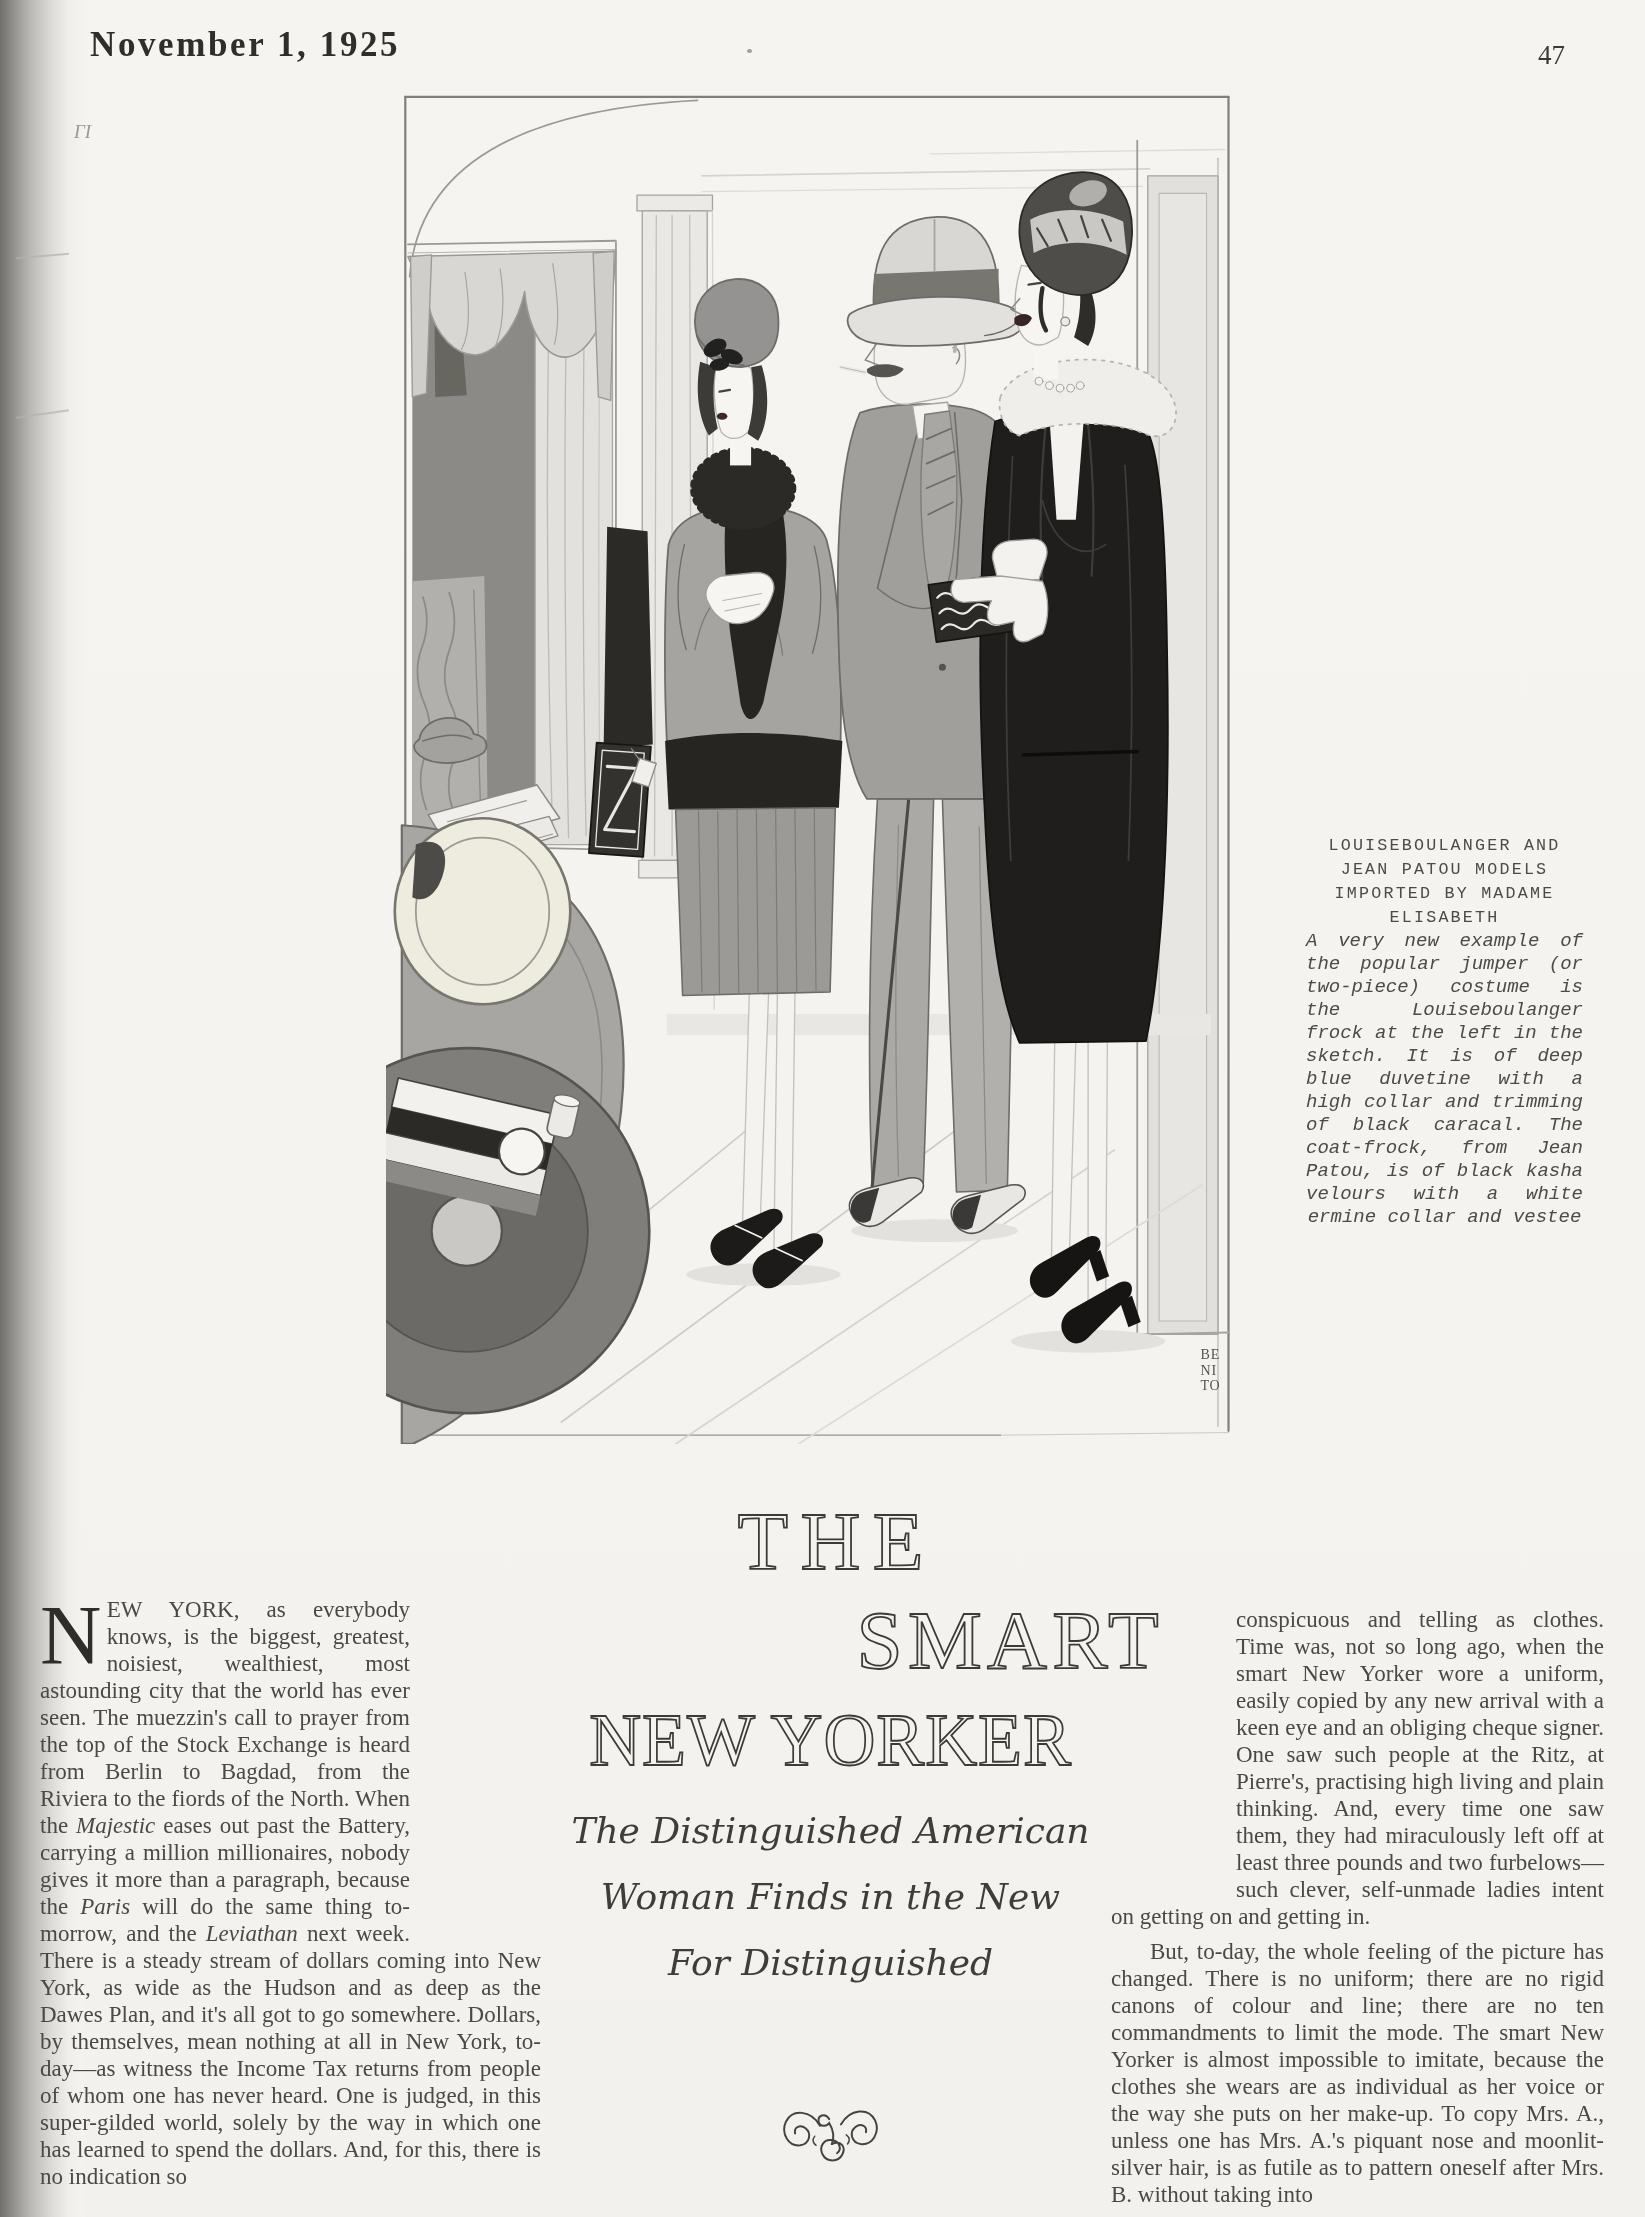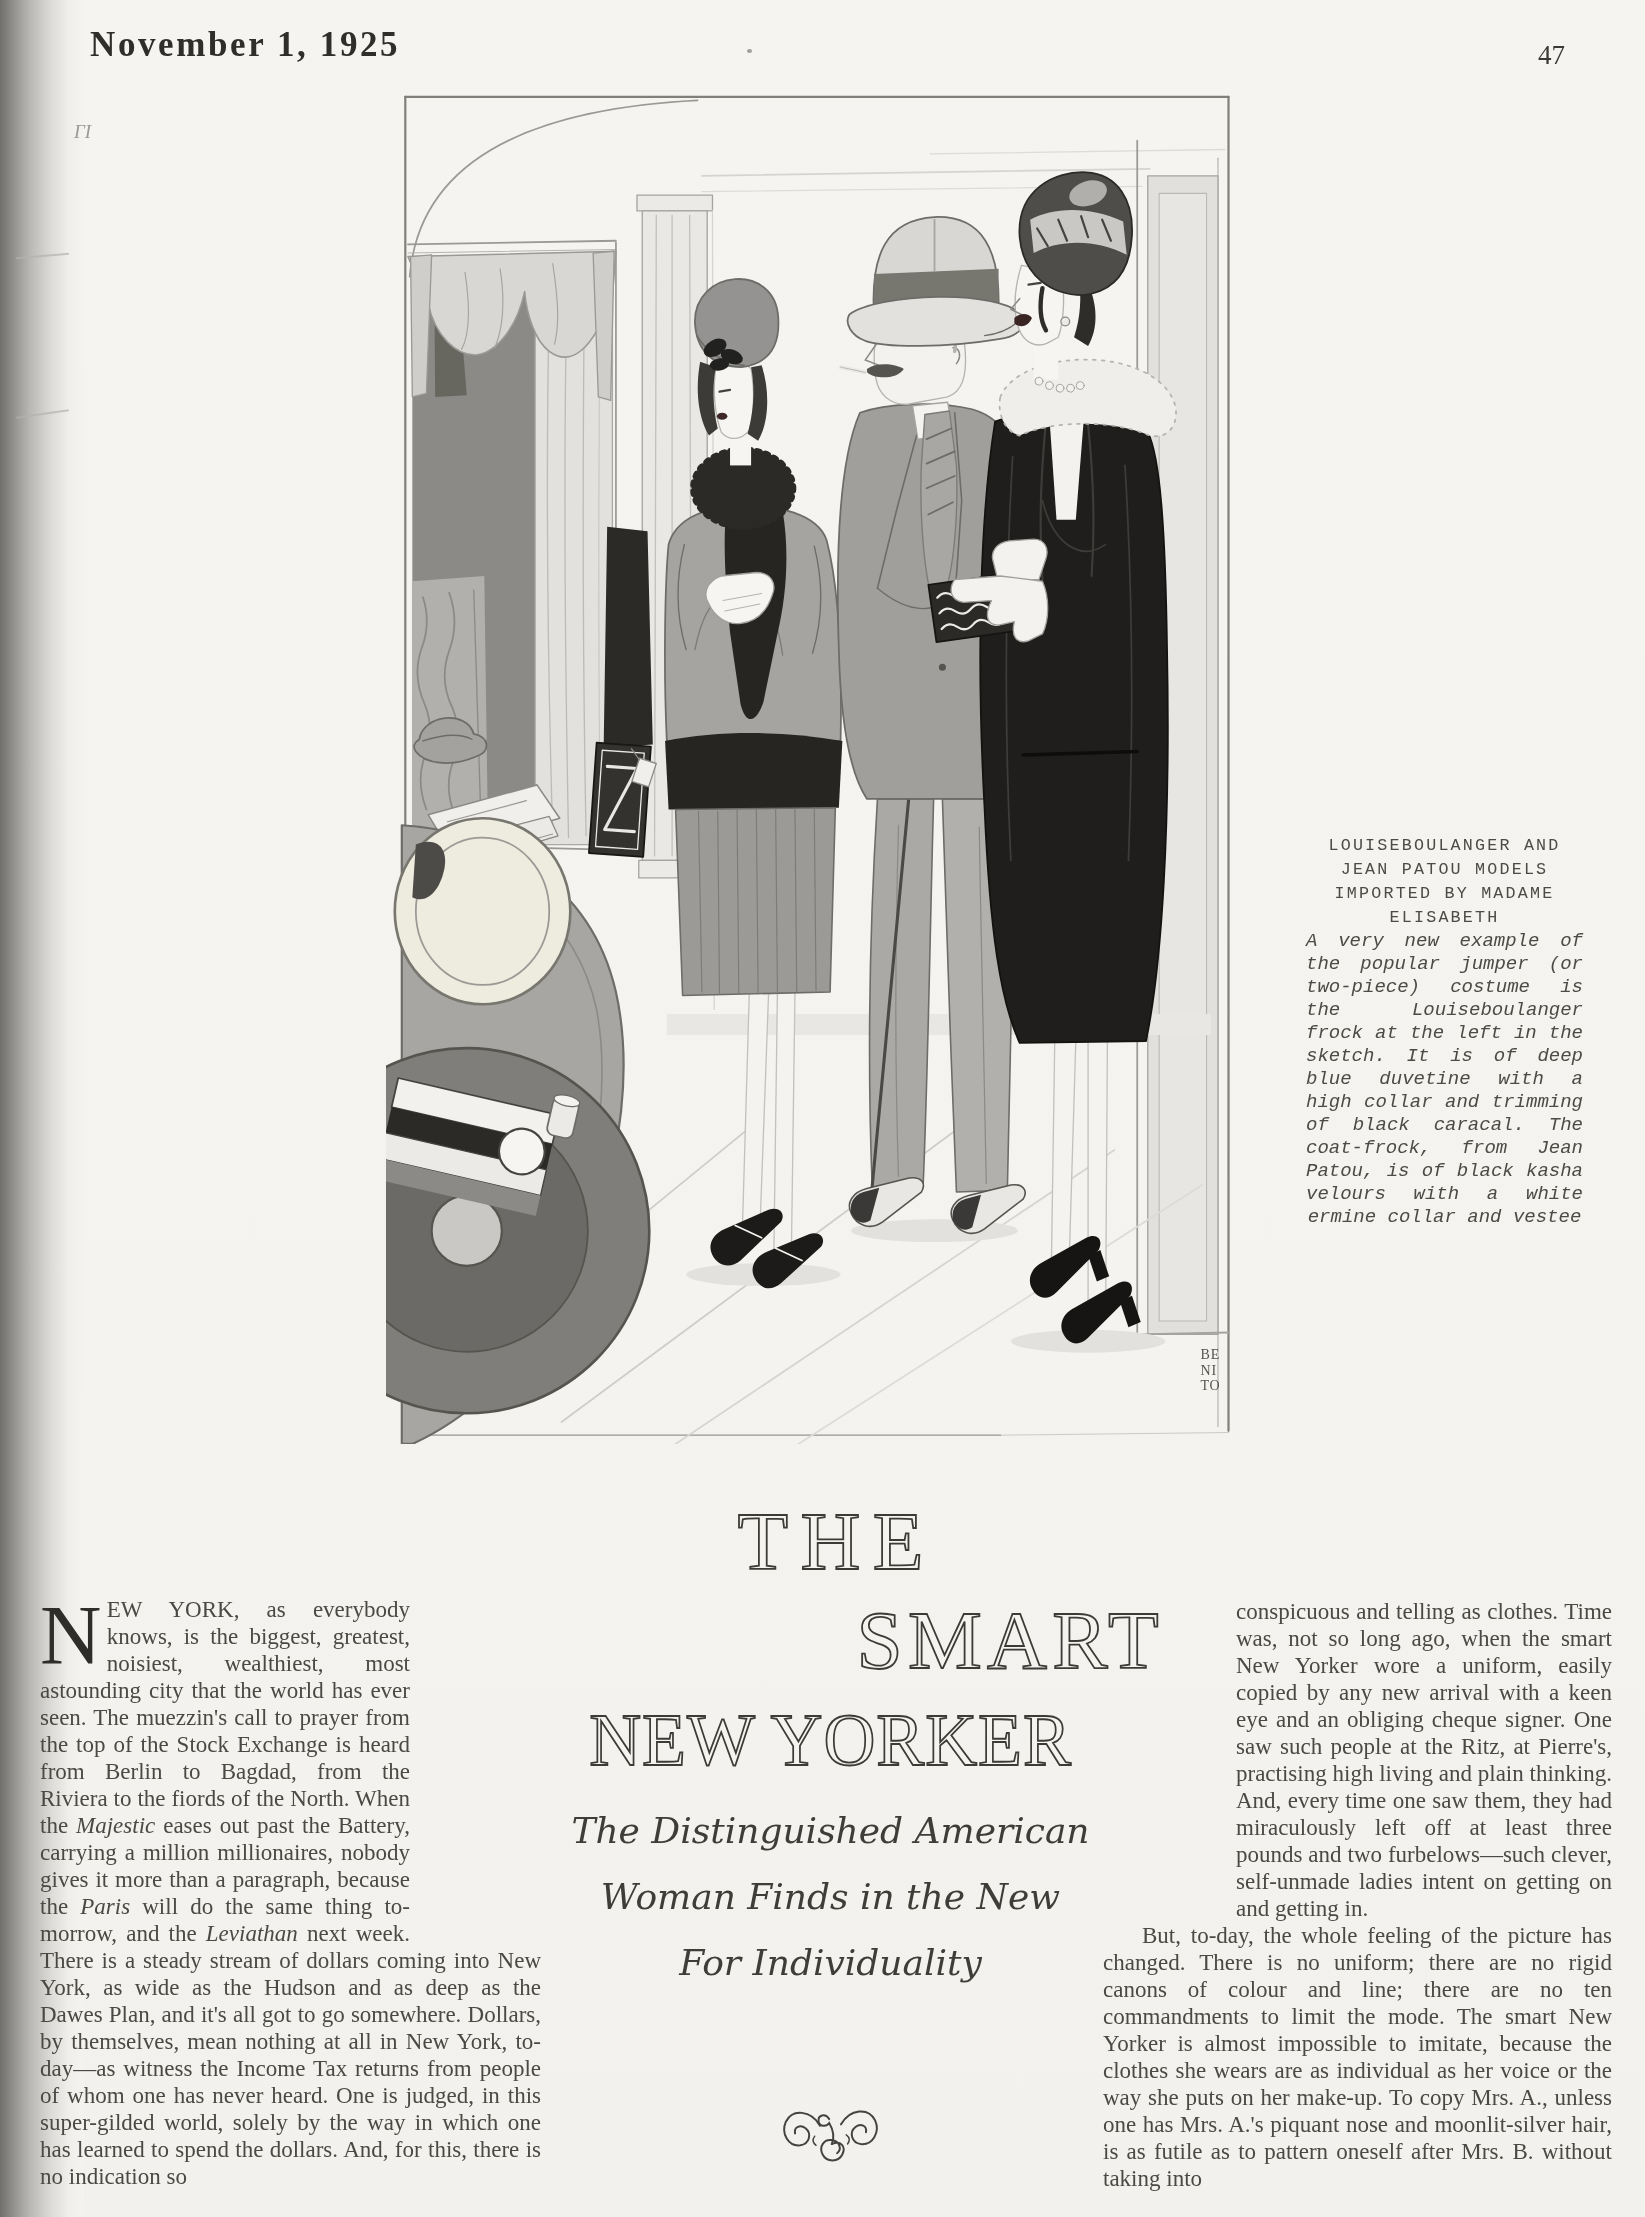--- a/index.html
+++ b/index.html
@@ -30,21 +30,21 @@
 
   .subtitle{position:absolute;left:497px;top:1798px;width:667px;text-align:center;font-family:"DejaVu Serif",serif;font-style:italic;color:#3e3d38;}
   .sline{display:block;height:66px;line-height:66px;font-size:36px;white-space:nowrap;}
   .flourish{position:absolute;left:778px;top:2098px;}
 
   .colL{position:absolute;left:40px;top:1596px;width:501px;font-size:23px;line-height:27px;text-align:justify;color:#4a4943;}
   .colR{position:absolute;left:1103px;top:1598px;width:509px;font-size:23px;line-height:27px;text-align:justify;color:#4a4943;}
   .spacerR{float:right;width:131px;height:327px;}
   .spacerL{float:left;width:133px;height:299px;}
   .dropcap{float:left;width:58px;font-size:85px;line-height:65px;margin:7px 8.8px 0 0;color:#2e2d29;font-family:"Liberation Serif",serif;}
-  .colR p{margin:0;}
+  .colR p{margin:8px;}
   .colR p.p2{text-indent:39px;}
 </style>
 </head>
 <body>
 
 <div class="page">
   <div class="spine"></div>
   <div class="spine-line"></div>
   <div class="spine-line two"></div>
   <div class="spine-mark">ΓΙ</div>
@@ -276,21 +276,21 @@
 
   <div class="title-block">
     <span class="tline t1">THE</span>
     <span class="tline t2">SMART</span>
     <span class="tline t3">NEW YORKER</span>
   </div>
 
   <div class="subtitle">
     <span class="sline">The Distinguished American</span>
     <span class="sline">Woman Finds in the New</span>
-    <span class="sline">For Individuality</span>
+    <span class="sline">For Distinguished</span>
   </div>
 
   <svg class="flourish" width="105" height="75" viewBox="0 0 160 110" xmlns="http://www.w3.org/2000/svg">
     <g fill="none" stroke="#44433f" stroke-width="3" stroke-linecap="round">
       <path d="M64,40 C50,16 22,14 12,34 C4,52 16,72 34,70 C48,68 52,52 42,44 C34,38 24,42 26,52"></path>
       <path d="M96,38 C110,14 138,12 148,32 C156,50 144,70 126,68 C112,66 108,50 118,42 C126,36 136,40 134,50"></path>
       <path d="M78,30 C72,20 60,24 62,34 C64,42 74,42 78,36 C84,46 86,58 82,68"></path>
       <path d="M82,68 C96,62 104,72 98,84 C92,96 74,96 68,84 C62,72 70,60 82,62 C94,64 98,76 90,82"></path>
       <path d="M56,56 q-6,8 2,14 M104,54 q8,6 2,14" stroke-width="2.2"></path>
     </g>

